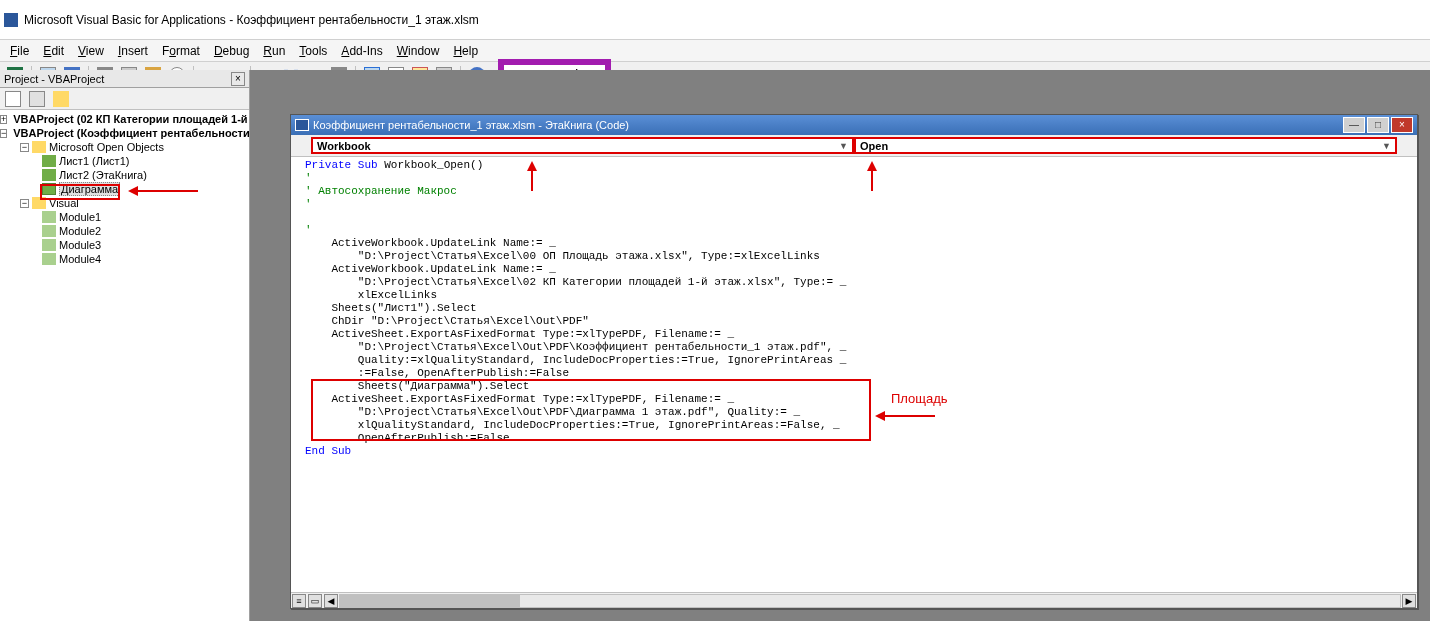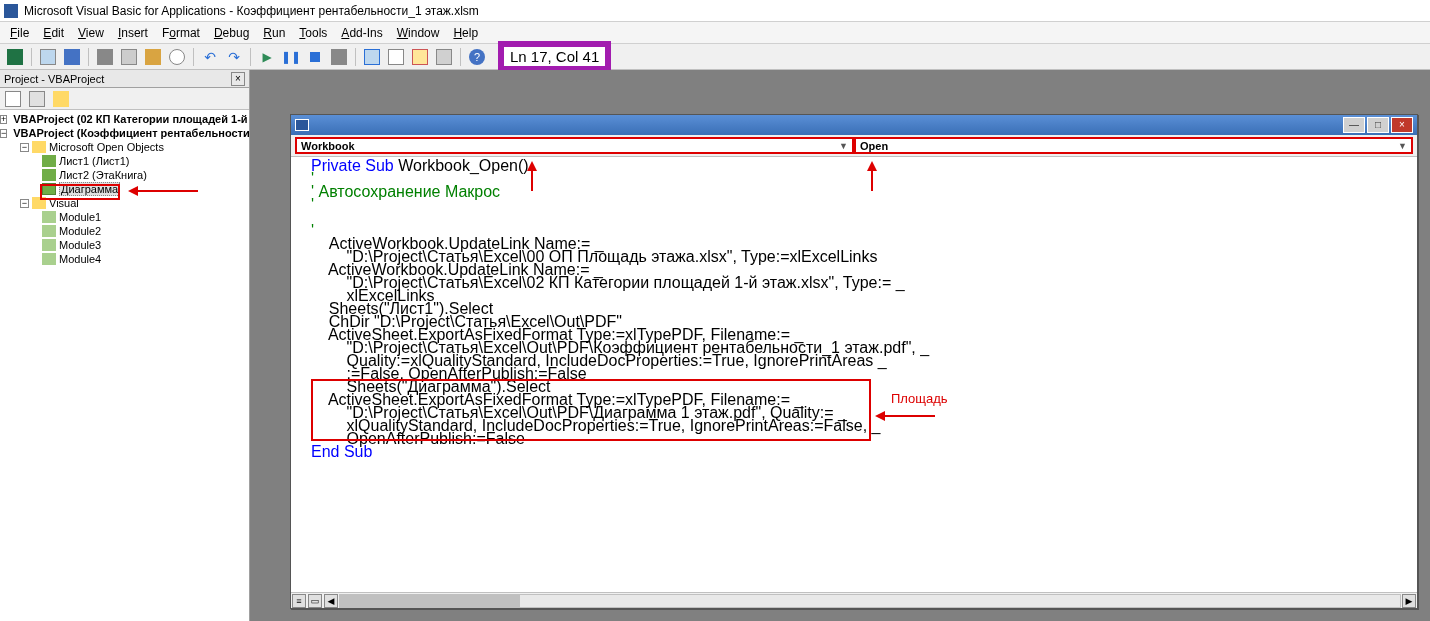--- a/index.html
+++ b/index.html
@@ -1,17 +1,17 @@
 <!DOCTYPE html>
 <html><head>
 <meta charset="utf-8">
 <style>
   * { box-sizing: border-box; margin: 0; padding: 0; }
   body { font-family: "Segoe UI", Tahoma, sans-serif; font-size: 11px; background: #fff; width: 1430px; height: 621px; overflow: hidden; position: relative; }
-  .titlebar { height: 22px; background: #fff; border-bottom: 1px solid #d0d0d0; display: flex; align-items: center; padding: 0 4px; }
+  .titlebar { height: 40px; background: #fff; border-bottom: 1px solid #d0d0d0; display: flex; align-items: center; padding: 0 4px; }
   .titlebar .icon { width: 14px; height: 14px; background: #2b579a; margin-right: 6px; display:inline-block; }
   .titlebar .title { font-size: 12px; }
   .menubar { height: 22px; background: #f5f5f5; border-bottom: 1px solid #d0d0d0; display: flex; align-items: center; padding: 0 10px; gap: 14px; font-size: 12px; }
   .menubar span { cursor: default; }
   .menubar span u { text-decoration: underline; }
   .toolbar { height: 26px; background: #f0f0f0; border-bottom: 1px solid #c0c0c0; display: flex; align-items: center; padding: 0 4px; gap: 2px; }
   .tb-btn { width: 22px; height: 20px; display:flex; align-items:center; justify-content:center; border:1px solid transparent; }
   .tb-sep { width:1px; height:18px; background:#c0c0c0; margin:0 3px; }
   .statusbox { margin-left: 8px; border:6px solid #a21caf; background:#fff; padding:1px 6px; font-size:15px; min-width:100px; }
   .mainarea { position:absolute; top:70px; left:0; right:0; bottom:0; display:flex; }
@@ -29,25 +29,25 @@
   .ic-sheet { background:#70ad47; }
   .ic-mod { background:#a9d08e; }
   .tree-label.sel { background:#e0e0e0; border:1px dotted #888; padding:0 1px; }
   .mdi-area { flex:1; background:#808080; position:relative; }
   .code-window { position:absolute; top:44px; left:40px; right:12px; bottom:12px; background:#fff; border:1px solid #555; display:flex; flex-direction:column; box-shadow: 1px 1px 0 #555; }
   .code-titlebar { height:20px; background: linear-gradient(#5a8fd6,#3a6fb6); color:#fff; display:flex; align-items:center; padding:0 4px; font-size:11px; }
   .code-titlebar .icon { width:14px; height:12px; background:#2b579a; margin-right:4px; border:1px solid #fff; }
   .code-titlebar .spacer { flex:1; }
   .winbtn { width:22px; height:16px; margin-left:2px; border:1px solid #fff; background:#d0d0d0; color:#333; text-align:center; line-height:14px; font-size:10px; }
   .winbtn.close { background:#c0392b; color:#fff; }
-  .dropdown-row { height:22px; display:flex; gap:0; padding:2px 4px; background:#f0f0f0; border-bottom:1px solid #c0c0c0; }
+  .dropdown-row { height:22px; display:flex; gap:0; padding:2px 20px; background:#f0f0f0; border-bottom:1px solid #c0c0c0; }
   .dropdown { flex:1; border:2px solid #d00; background:#fff; display:flex; align-items:center; padding:0 4px; font-size:11px; font-weight:bold; position:relative; }
   .dropdown .arrow { position:absolute; right:4px; font-size:9px; color:#555; }
   .code-body { flex:1; overflow:auto; position:relative; background:#fff; }
-  .code-text { font-family: Liberation Sans, sans-serif; font-size:16px; line-height:13px; padding:2px 20px; white-space:pre; color:#000; }
+  .code-text { font-family: Liberation Mono, monospace; font-size:11px; line-height:13px; padding:2px 14px; white-space:pre; color:#000; }
   .kw { color:#0000ff; }
   .cm { color:#008000; }
   .redbox-tree { position:absolute; border:2px solid #d00; pointer-events:none; }
   .red-arrow { position:absolute; pointer-events:none; }
   .red-arrow .line { position:absolute; background:#d00; height:2px; }
   .red-arrow .head { position:absolute; width:0; height:0; border-top:5px solid transparent; border-bottom:5px solid transparent; }
   .red-arrow.left .head { border-right:10px solid #d00; }
   .red-arrow.up .line { width:2px; height:auto; }
   .red-arrow.up .head { border-left:5px solid transparent; border-right:5px solid transparent; border-bottom:10px solid #d00; border-top:none; }
   .codebox-outline { position:absolute; border:2px solid #d00; pointer-events:none; }
@@ -246,20 +246,21 @@
         <div class="head" style="left:0; top:-4px;"></div>
         <div class="line" style="left:10px; top:0; width:60px;"></div>
       </div>
     </div>
   </div>
 
   <div class="mdi-area">
     <div class="code-window">
       <div class="code-titlebar">
         <span class="icon"></span>
+        <span>Коэффициент рентабельности_1 этаж.xlsm - ЭтаКнига (Code)</span>
         <span class="spacer"></span>
         <span class="winbtn">—</span>
         <span class="winbtn">□</span>
         <span class="winbtn close">×</span>
       </div>
       <div class="dropdown-row">
         <div class="dropdown">
           <span>Workbook</span>
           <span class="arrow">▼</span>
         </div>

